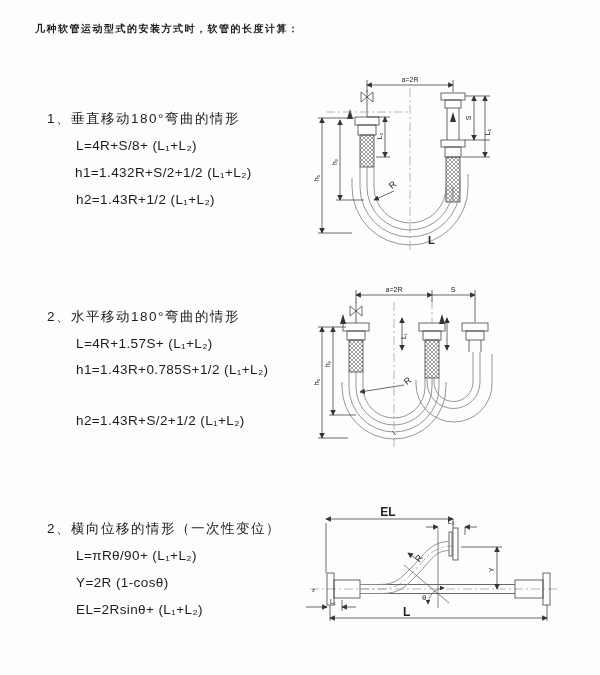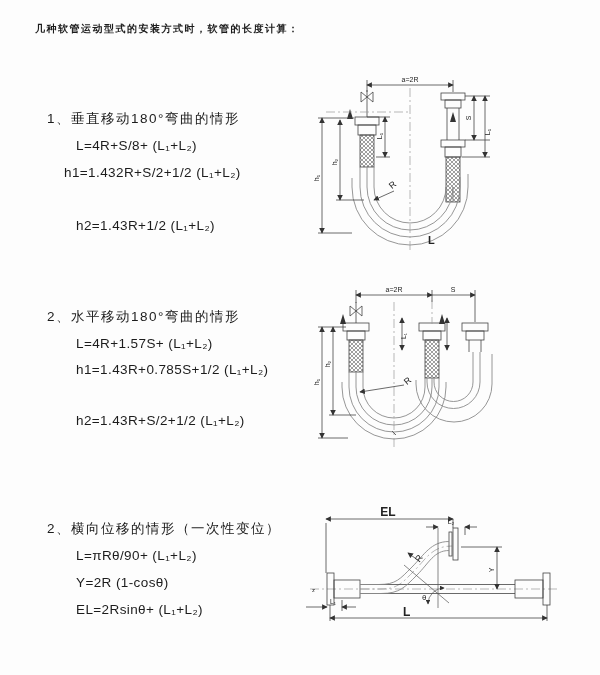--- a/index.html
+++ b/index.html
@@ -10,22 +10,22 @@
   }
   .abs{position:absolute;}
   .doc-title{
     left:35px;top:22px;font-size:10px;font-weight:700;letter-spacing:1.5px;
   }
   .sec-heading{font-size:13.5px;font-weight:400;letter-spacing:1.5px;}
   .formula{font-size:13.5px;font-weight:500;letter-spacing:.4px;white-space:pre;}
   
   #h1x{left:47px;top:110px;}
   #s1f0{left:76px;top:138px;}
-  #s1f1{left:64px;top:165px;text-align:right;}
-  #s1f2{left:76px;top:192px;margin-top:26px;}
+  #s1f1{left:75px;top:165px;text-align:right;}
+  #s1f2{left:76px;top:192px;}
   
   #h2x{left:47px;top:308px;}
   #s2f0{left:76px;top:336px;}
   #s2f1{left:76px;top:362px;}
   #s2f2{left:76px;top:388px;margin-top:25px;}
   
   #h3x{left:47px;top:520px;}
   #s3f0{left:76px;top:548px;}
   #s3f1{left:76px;top:575px;}
   #s3f2{left:76px;top:602px;}

